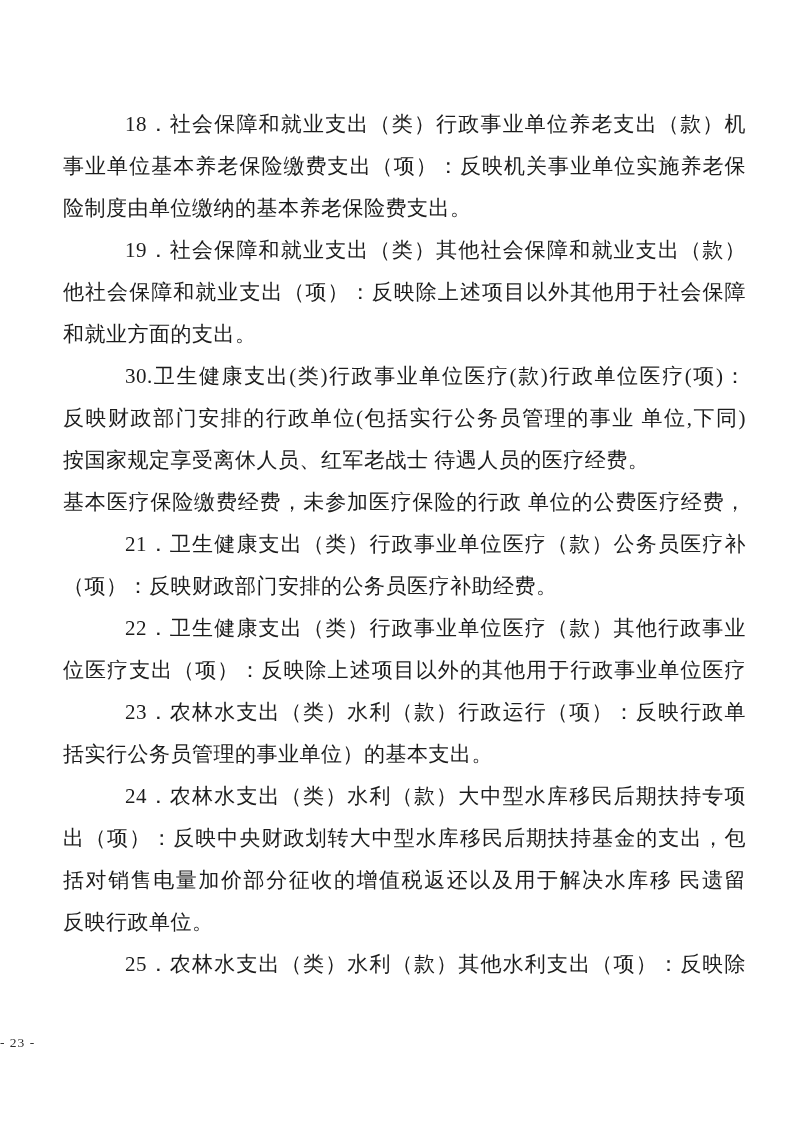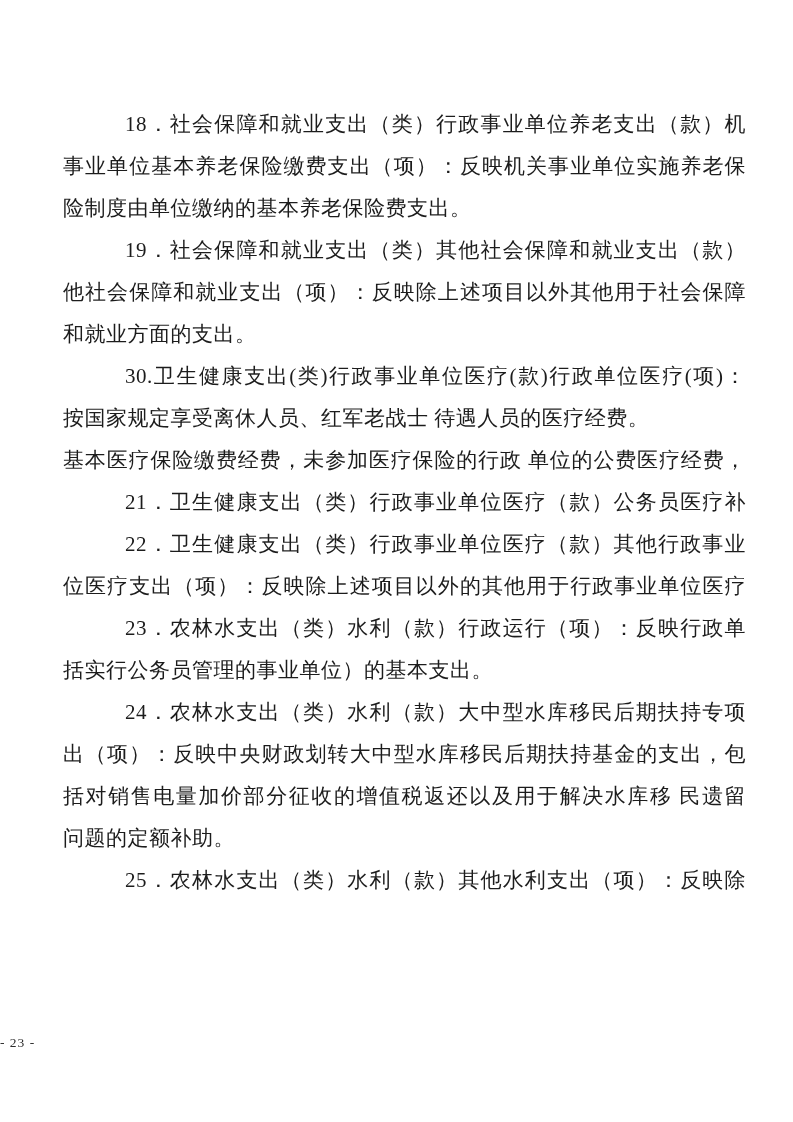--- a/index.html
+++ b/index.html
@@ -66,38 +66,40 @@
         <div class="line">事业单位基本养老保险缴费支出（项）：反映机关事业单位实施养老保</div>
         <div class="line last">险制度由单位缴纳的基本养老保险费支出。</div>
       </div>
       <div class="para">
         <div class="line first">19．社会保障和就业支出（类）其他社会保障和就业支出（款）其</div>
         <div class="line">他社会保障和就业支出（项）：反映除上述项目以外其他用于社会保障</div>
         <div class="line last">和就业方面的支出。</div>
       </div>
       <div class="para">
         <div class="line first">30.卫生健康支出(类)行政事业单位医疗(款)行政单位医疗(项)：</div>
+        <div class="line">反映财政部门安排的行政单位(包括实行公务员管理的事业 单位,下同)</div>
         <div class="line last">按国家规定享受离休人员、红军老战士 待遇人员的医疗经费。</div>
         <div class="line">基本医疗保险缴费经费，未参加医疗保险的行政 单位的公费医疗经费，</div>
       </div>
       <div class="para">
         <div class="line first">21．卫生健康支出（类）行政事业单位医疗（款）公务员医疗补助</div>
+        <div class="line last">（项）：反映财政部门安排的公务员医疗补助经费。</div>
       </div>
       <div class="para">
         <div class="line first">22．卫生健康支出（类）行政事业单位医疗（款）其他行政事业单</div>
         <div class="line">位医疗支出（项）：反映除上述项目以外的其他用于行政事业单位医疗</div>
       </div>
       <div class="para">
         <div class="line first">23．农林水支出（类）水利（款）行政运行（项）：反映行政单位（包</div>
         <div class="line last">括实行公务员管理的事业单位）的基本支出。</div>
       </div>
       <div class="para">
         <div class="line first">24．农林水支出（类）水利（款）大中型水库移民后期扶持专项支</div>
         <div class="line">出（项）：反映中央财政划转大中型水库移民后期扶持基金的支出，包</div>
         <div class="line">括对销售电量加价部分征收的增值税返还以及用于解决水库移 民遗留</div>
-        <div class="line last">问题的定额补助。</div>
+        <div class="line last">反映行政单位。</div>
       </div>
       <div class="para">
         <div class="line first">25．农林水支出（类）水利（款）其他水利支出（项）：反映除上</div>
       </div>
     </div>
   <div class="page-number">- 23 -</div>
 </div>
 
 </body></html>

